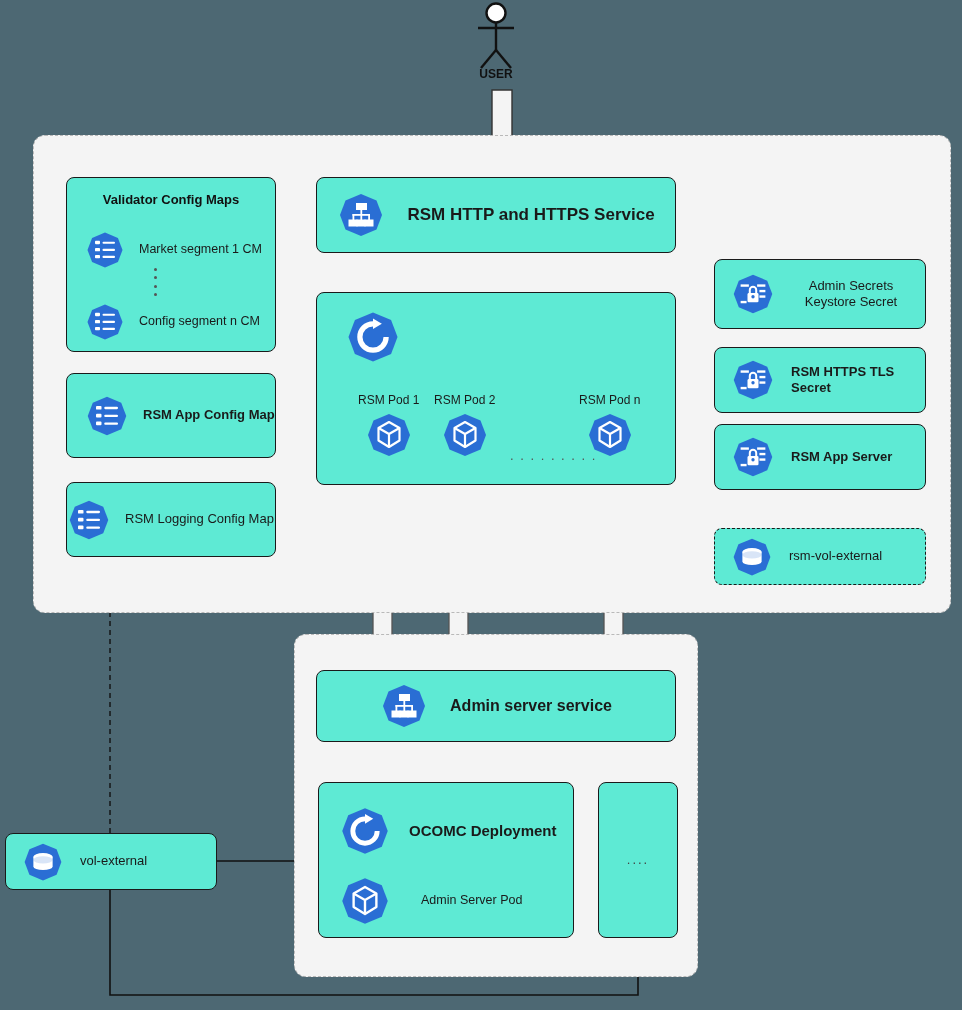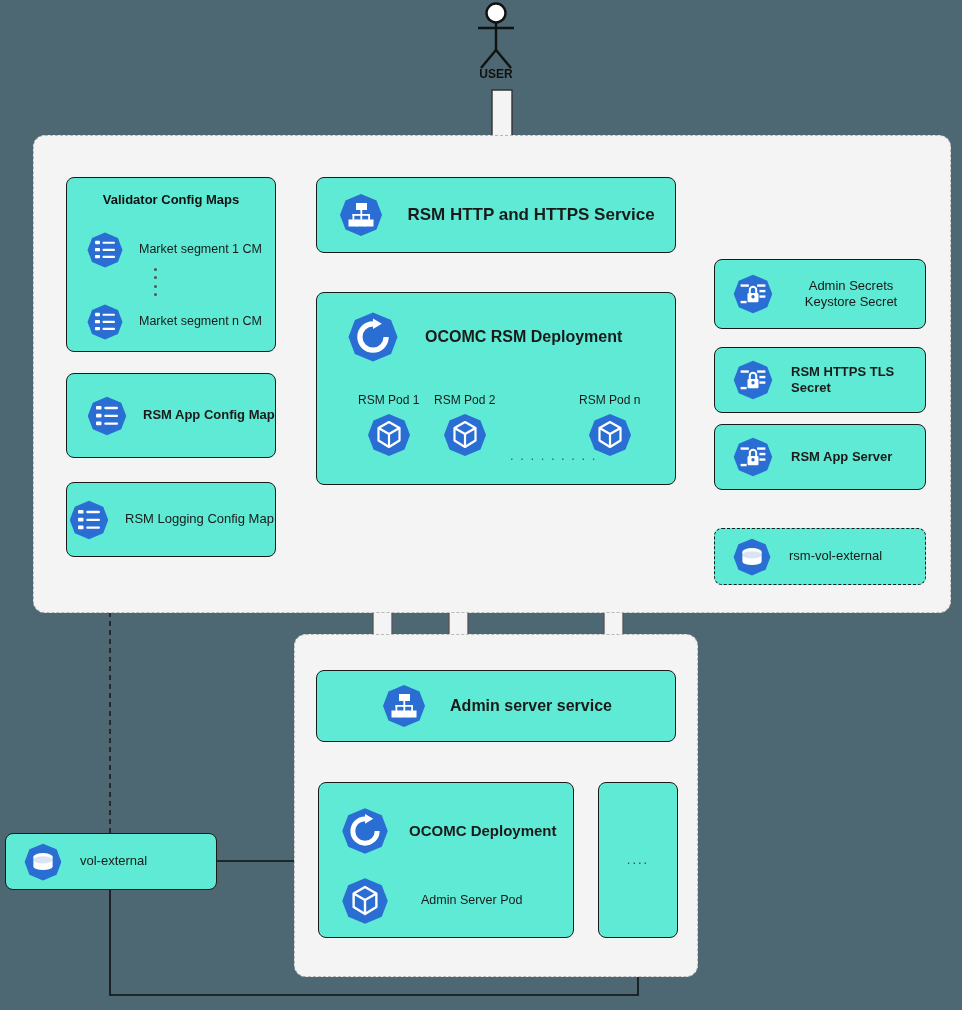--- a/index.html
+++ b/index.html
@@ -209,21 +209,21 @@
     <div class="vrow" id="vrow2">
       <svg class="icon" width="40" height="40" viewBox="0 0 48 48">
         <path d="M24 3 L39.5 9.5 L45 24 L39.5 38.5 L24 45 L8.5 38.5 L3 24 L8.5 9.5 Z" fill="#2a6ed4"></path>
         <rect x="12" y="13" width="6" height="4" rx="1" fill="#fff"></rect>
         <rect x="12" y="21.5" width="6" height="4" rx="1" fill="#fff"></rect>
         <rect x="12" y="30" width="6" height="4" rx="1" fill="#fff"></rect>
         <rect x="21" y="14" width="15" height="2.6" rx="1.2" fill="#fff"></rect>
         <rect x="21" y="22.5" width="15" height="2.6" rx="1.2" fill="#fff"></rect>
         <rect x="21" y="31" width="15" height="2.6" rx="1.2" fill="#fff"></rect>
       </svg>
-      <span class="box-label">Market segment n CM</span>
+      <span class="box-label">Config segment n CM</span>
     </div>
   </div>
 
   <div class="box" id="box-appcm">
     <svg class="icon" width="44" height="44" viewBox="0 0 48 48">
       <path d="M24 3 L39.5 9.5 L45 24 L39.5 38.5 L24 45 L8.5 38.5 L3 24 L8.5 9.5 Z" fill="#2a6ed4"></path>
       <rect x="12" y="13" width="6" height="4" rx="1" fill="#fff"></rect>
       <rect x="12" y="21.5" width="6" height="4" rx="1" fill="#fff"></rect>
       <rect x="12" y="30" width="6" height="4" rx="1" fill="#fff"></rect>
       <rect x="21" y="14" width="15" height="2.6" rx="1.2" fill="#fff"></rect>
@@ -246,21 +246,20 @@
     <span class="box-label">RSM Logging Config Map</span>
   </div>
 
   <div class="box" id="box-rsm-deploy">
     <div id="deploy-head">
       <svg class="icon" width="56" height="56" viewBox="0 0 48 48">
         <path d="M24 3 L39.5 9.5 L45 24 L39.5 38.5 L24 45 L8.5 38.5 L3 24 L8.5 9.5 Z" fill="#2a6ed4"></path>
         <path d="M24 10.5 A13.5 13.5 0 1 0 37.5 24 L33 24 A9 9 0 1 1 24 15 Z" fill="#fff"></path>
         <path d="M24 8.2 L24 17.2 L31.6 12.7 Z" fill="#fff"></path>
       </svg>
-      <span class="box-label bold">OCOMC RSM Deployment</span>
     </div>
 
     <div class="podcol" id="pod1">
       <span class="podlabel">RSM Pod 1</span>
       <svg class="icon" width="48" height="48" viewBox="0 0 48 48">
         <path d="M24 3 L39.5 9.5 L45 24 L39.5 38.5 L24 45 L8.5 38.5 L3 24 L8.5 9.5 Z" fill="#2a6ed4"></path>
         <path d="M24 11 L34.5 17 L34.5 29.5 L24 36 L13.5 29.5 L13.5 17 Z" fill="none" stroke="#fff" stroke-width="2.2" stroke-linejoin="round"></path>
         <path d="M13.5 17 L24 23 L34.5 17 M24 23 L24 36" fill="none" stroke="#fff" stroke-width="2.2" stroke-linejoin="round"></path>
       </svg>
     </div>

